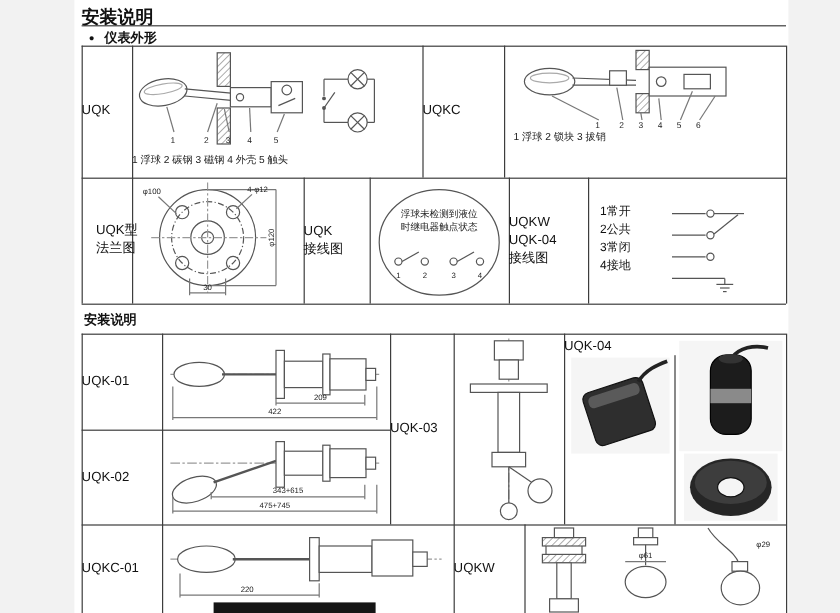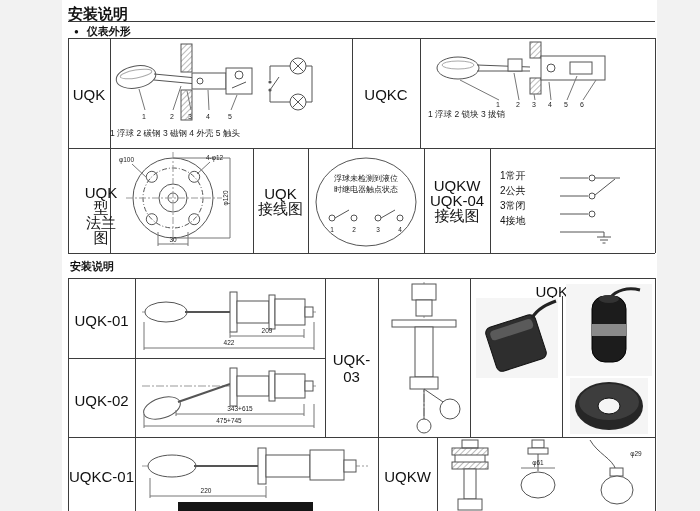--- a/index.html
+++ b/index.html
@@ -4,21 +4,21 @@
 <style>
   html,body{margin:0;padding:0;background:#e9e9e9;}
   .page{position:relative;width:700px;height:511px;background:#ffffff;overflow:hidden;
         font-family:"Liberation Sans","DejaVu Sans",sans-serif;color:#111;}
   .margin-strip{position:absolute;top:0;height:511px;background:#f2f2f2;}
   .hl{position:absolute;height:1px;background:#3d3d3d;}
   .vl{position:absolute;width:1px;background:#3d3d3d;}
   .page-title{position:absolute;left:68px;top:5px;font-size:15px;font-weight:bold;}
   .sec-head{position:absolute;font-size:11px;font-weight:bold;display:flex;align-items:center;gap:8px;}
   .sec-head .bullet{font-size:8px;}
-  .cell-label{position:absolute;text-align:center;font-size:15px;color:#111;}
+  .cell-label{position:absolute;text-align:left;font-size:11px;color:#111;}
   .cell-label div{line-height:15px;}
   .cap{position:absolute;text-align:left;font-size:8.5px;color:#222;white-space:nowrap;}
   .term-label{position:absolute;font-size:10px;color:#111;white-space:nowrap;}
   svg{position:absolute;overflow:visible;}
   svg text{font-family:"Liberation Sans","DejaVu Sans",sans-serif;fill:#222;}
   .blackbar{position:absolute;background:#151515;}
 </style>
 </head>
 <body>
 

